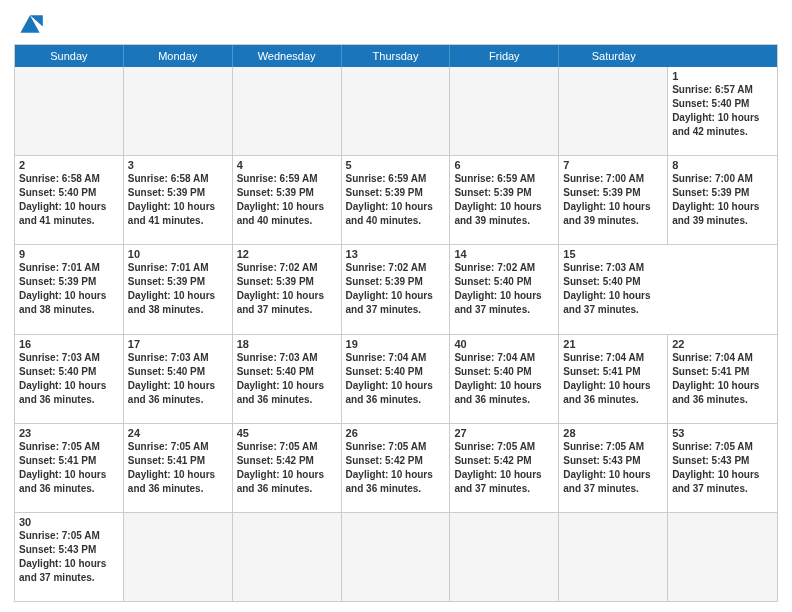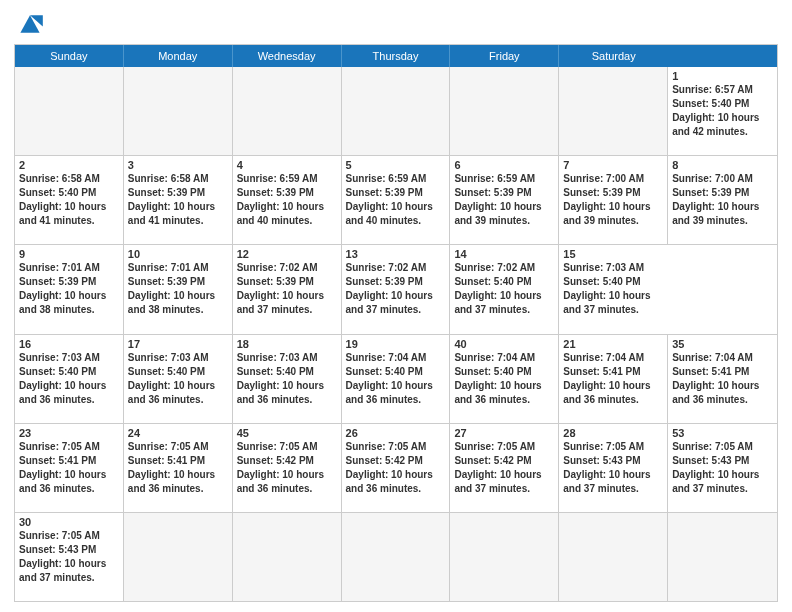--- a/index.html
+++ b/index.html
@@ -260,21 +260,21 @@
 Sunset: 5:40 PM
 Daylight: 10 hours and 36 minutes.</div>
           </div>
           <div class="cal-cell">
             <span class="day-num">21</span>
             <div class="day-info">Sunrise: 7:04 AM
 Sunset: 5:41 PM
 Daylight: 10 hours and 36 minutes.</div>
           </div>
           <div class="cal-cell">
-            <span class="day-num">35</span>
+            <span class="day-num">22</span>
             <div class="day-info">Sunrise: 7:04 AM
 Sunset: 5:41 PM
 Daylight: 10 hours and 36 minutes.</div>
           </div>
         </div>
         <div class="cal-row">
           <div class="cal-cell">
             <span class="day-num">23</span>
             <div class="day-info">Sunrise: 7:05 AM
 Sunset: 5:41 PM

